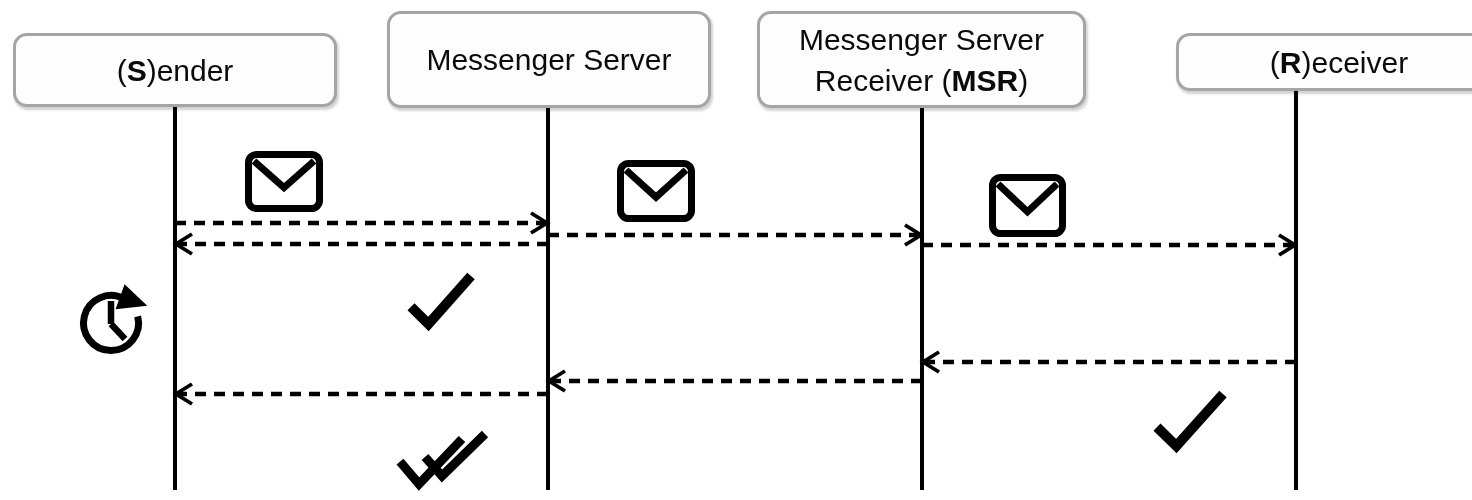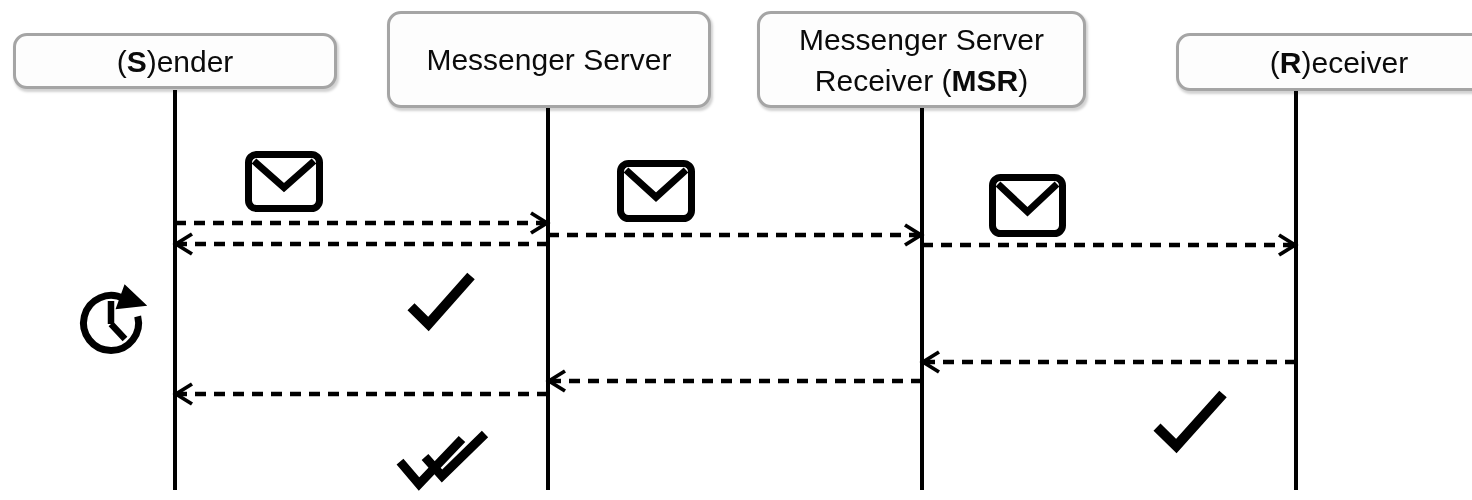--- a/index.html
+++ b/index.html
@@ -8,21 +8,21 @@
     font-family:"Liberation Sans",sans-serif;overflow:hidden;
   }
   #diagram-svg{position:absolute;left:0;top:0;}
   .actor{
     position:absolute;box-sizing:border-box;
     background:#fdfdfd;border:3px solid #a5a5a5;border-radius:14px;
     display:flex;flex-direction:column;align-items:center;justify-content:center;
     color:#0b0b0b;box-shadow:1.5px 2.5px 2.5px rgba(0,0,0,0.18);
   }
   .lbl{font-size:30px;line-height:41px;white-space:nowrap;text-align:center;}
-  #box-sender  {left:13px;  top:33px; width:324px; height:56px;}
+  #box-sender  {left:13px;  top:33px; width:324px; height:74px;}
   #box-mss     {left:387px; top:11px; width:324px; height:97px;}
   #box-msr     {left:757px; top:11px; width:329px; height:97px;}
   #box-receiver{left:1176px;top:33px; width:326px; height:58px;}
 </style>
 </head>
 <body>
 
 <div class="stage">
 
   <svg id="diagram-svg" width="1472" height="500" viewBox="0 0 1472 500">

